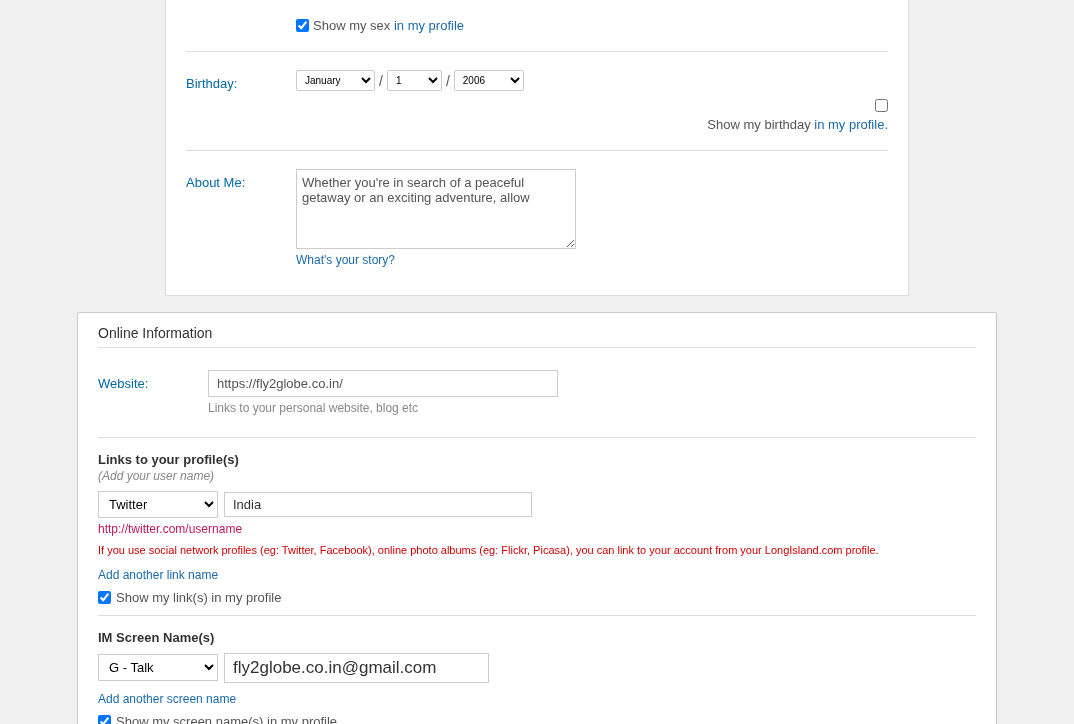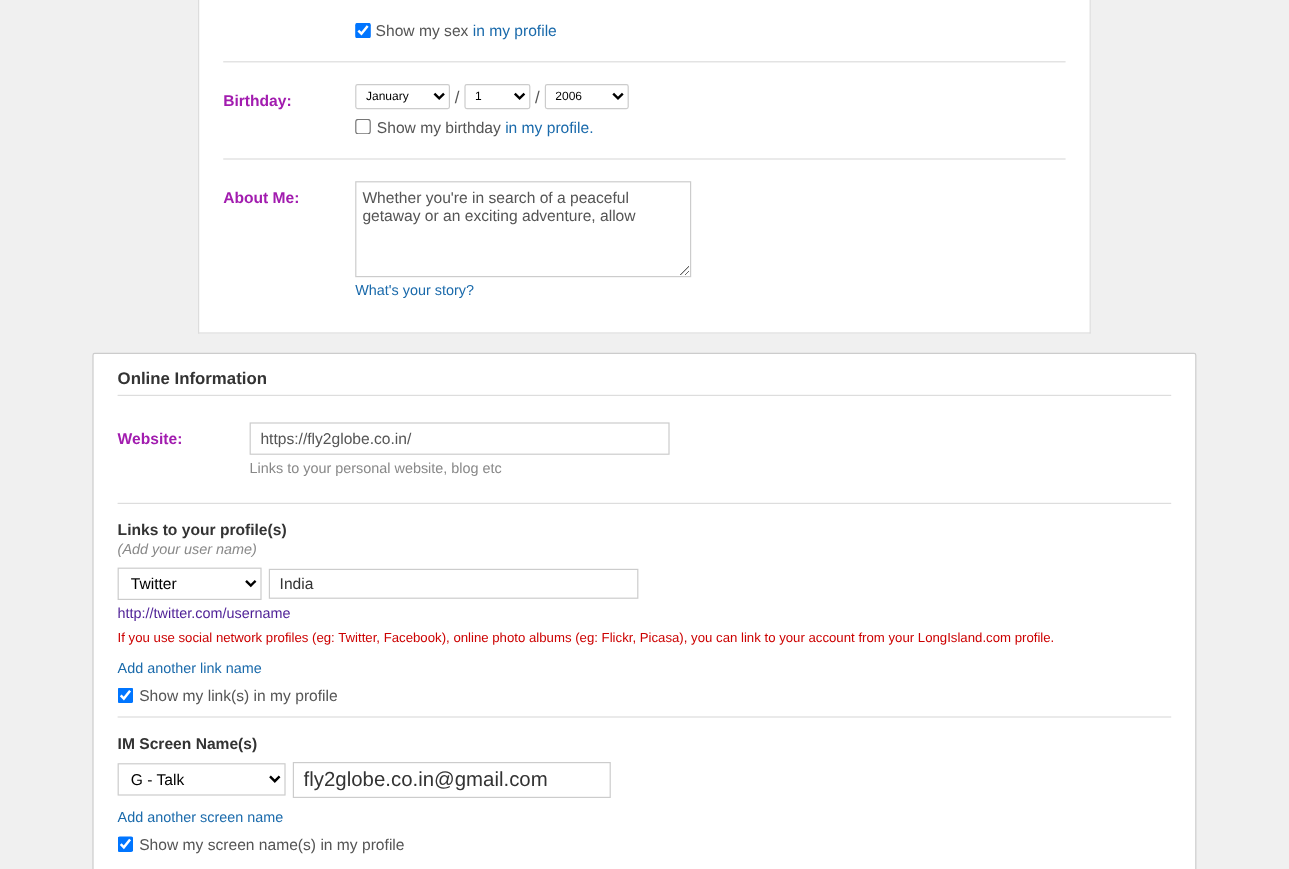--- a/index.html
+++ b/index.html
@@ -29,22 +29,22 @@
     }
 
     
     .field-row {
       display: flex;
       align-items: flex-start;
       padding: 8px 0;
     }
     .field-label {
       width: 110px;
-      font-weight: bold;
-      color: #a21caf;
+      font-weight: normal;
+      color: #0369a1;
       padding-top: 6px;
       flex-shrink: 0;
     }
     .field-content {
       flex: 1;
     }
     .birthday-selects {
       display: flex;
       align-items: center;
       gap: 4px;
@@ -56,22 +56,23 @@
       font-size: 10px;
       background: #fff;
     }
     .bday-sep {
       color: #555;
       font-size: 14px;
     }
     .checkbox-row {
       margin-top: 8px;
       display: flex;
-      align-items: flex-start;
+      align-items: flex-end;
       gap: 5px;
+      flex-direction: column;
     }
     .checkbox-row label {
       font-size: 13px;
       color: #555;
     }
     .link-blue {
       color: #1a6aab;
       text-decoration: none;
     }
 
@@ -98,21 +99,21 @@
       background: #fff;
       border: 1px solid #ccc;
       border-radius: 2px;
       padding: 12px 20px 20px 20px;
       margin: 0 auto;
       width: 920px;
       margin-top: 16px;
     }
     .section-title {
       font-size: 14px;
-      font-weight: bold;
+      font-weight: normal;
       color: #333;
       margin-bottom: 14px;
       border-bottom: 1px solid #ddd;
       padding-bottom: 6px;
     }
 
     .website-input {
       width: 350px;
       padding: 5px 8px;
       border: 1px solid #ccc;
@@ -159,21 +160,21 @@
     }
     input.link-value-input {
       width: 308px;
       padding: 4px 8px;
       border: 1px solid #ccc;
       font-size: 13px;
       color: #333;
     }
     .link-url-hint {
       font-size: 12px;
-      color: #4c1d95;
+      color: #be185d;
       margin-bottom: 6px;
     }
     .social-info-text {
       font-size: 11px;
       color: #c00;
       margin-bottom: 8px;
       line-height: 1.5;
     }
     .add-link {
       color: #1a6aab;
@@ -195,21 +196,21 @@
     .im-section {
       margin-top: 6px;
     }
     .im-row {
       display: flex;
       align-items: center;
       gap: 6px;
       margin-bottom: 4px;
     }
     select.im-type-select {
-      width: 140px;
+      width: 120px;
       padding: 4px 6px;
       border: 1px solid #ccc;
       font-size: 13px;
       background: #fff;
     }
     input.im-value-input {
       width: 265px;
       padding: 4px 8px;
       border: 1px solid #ccc;
       font-size: 17px;

